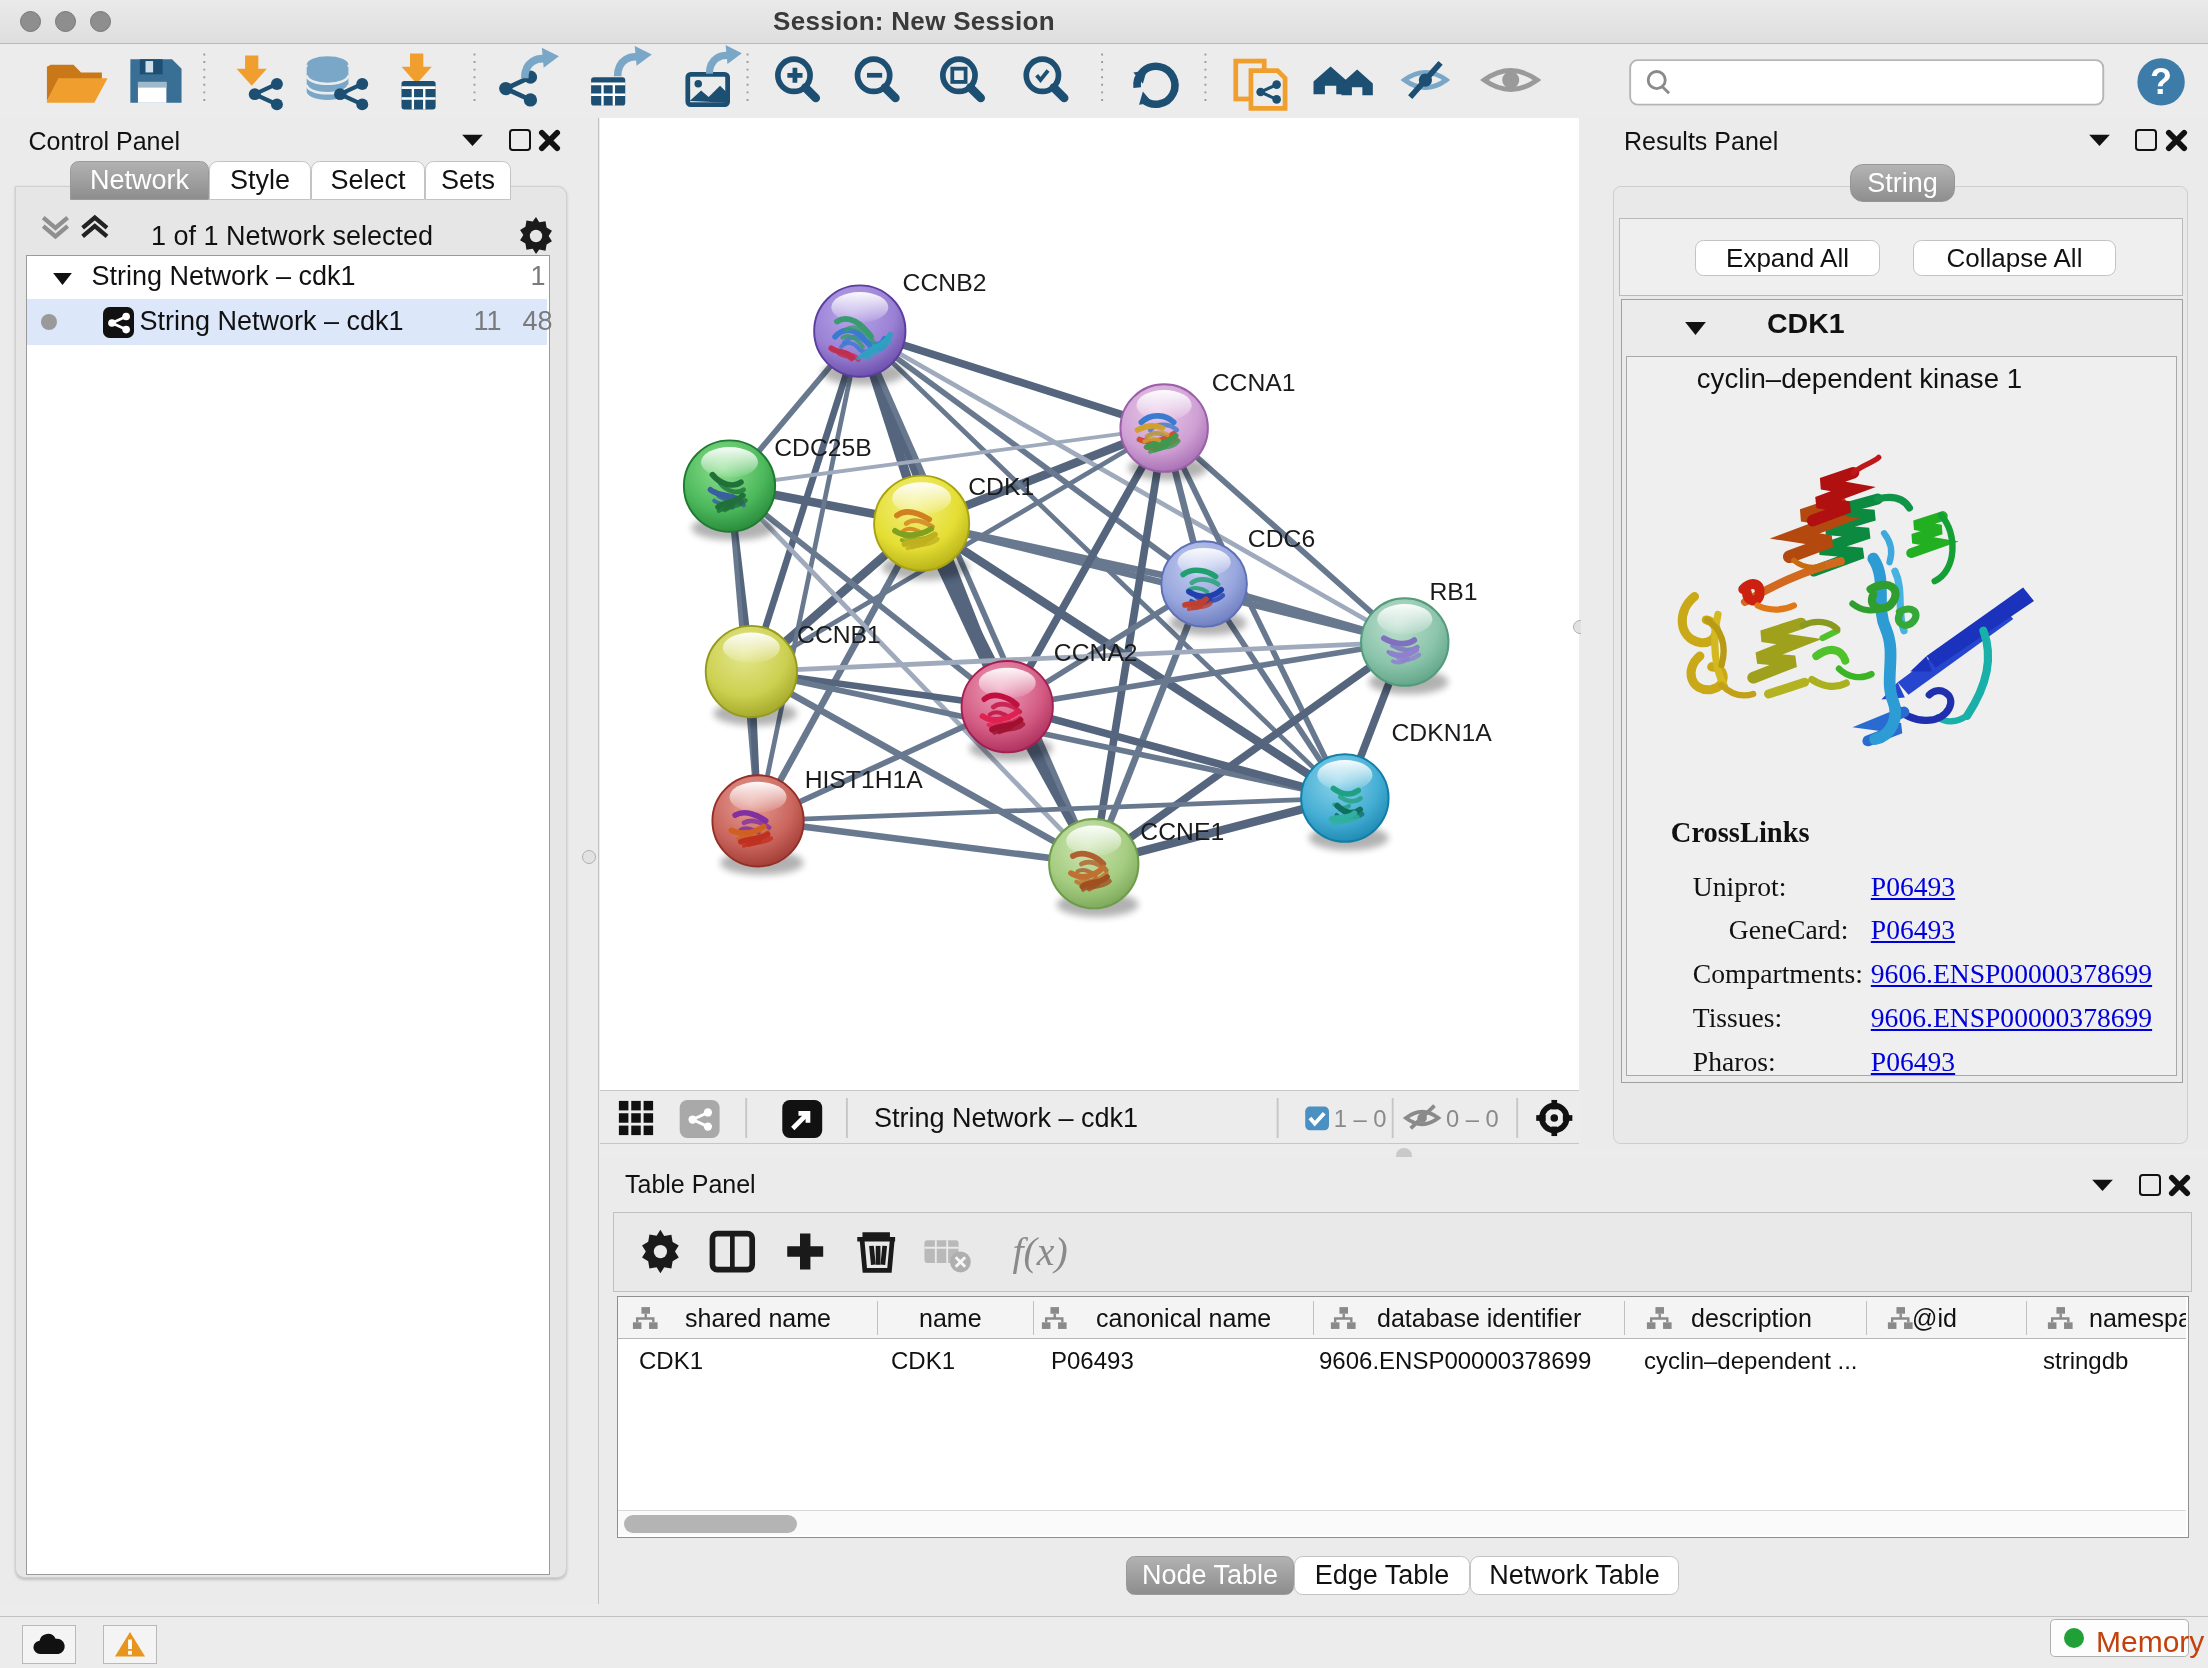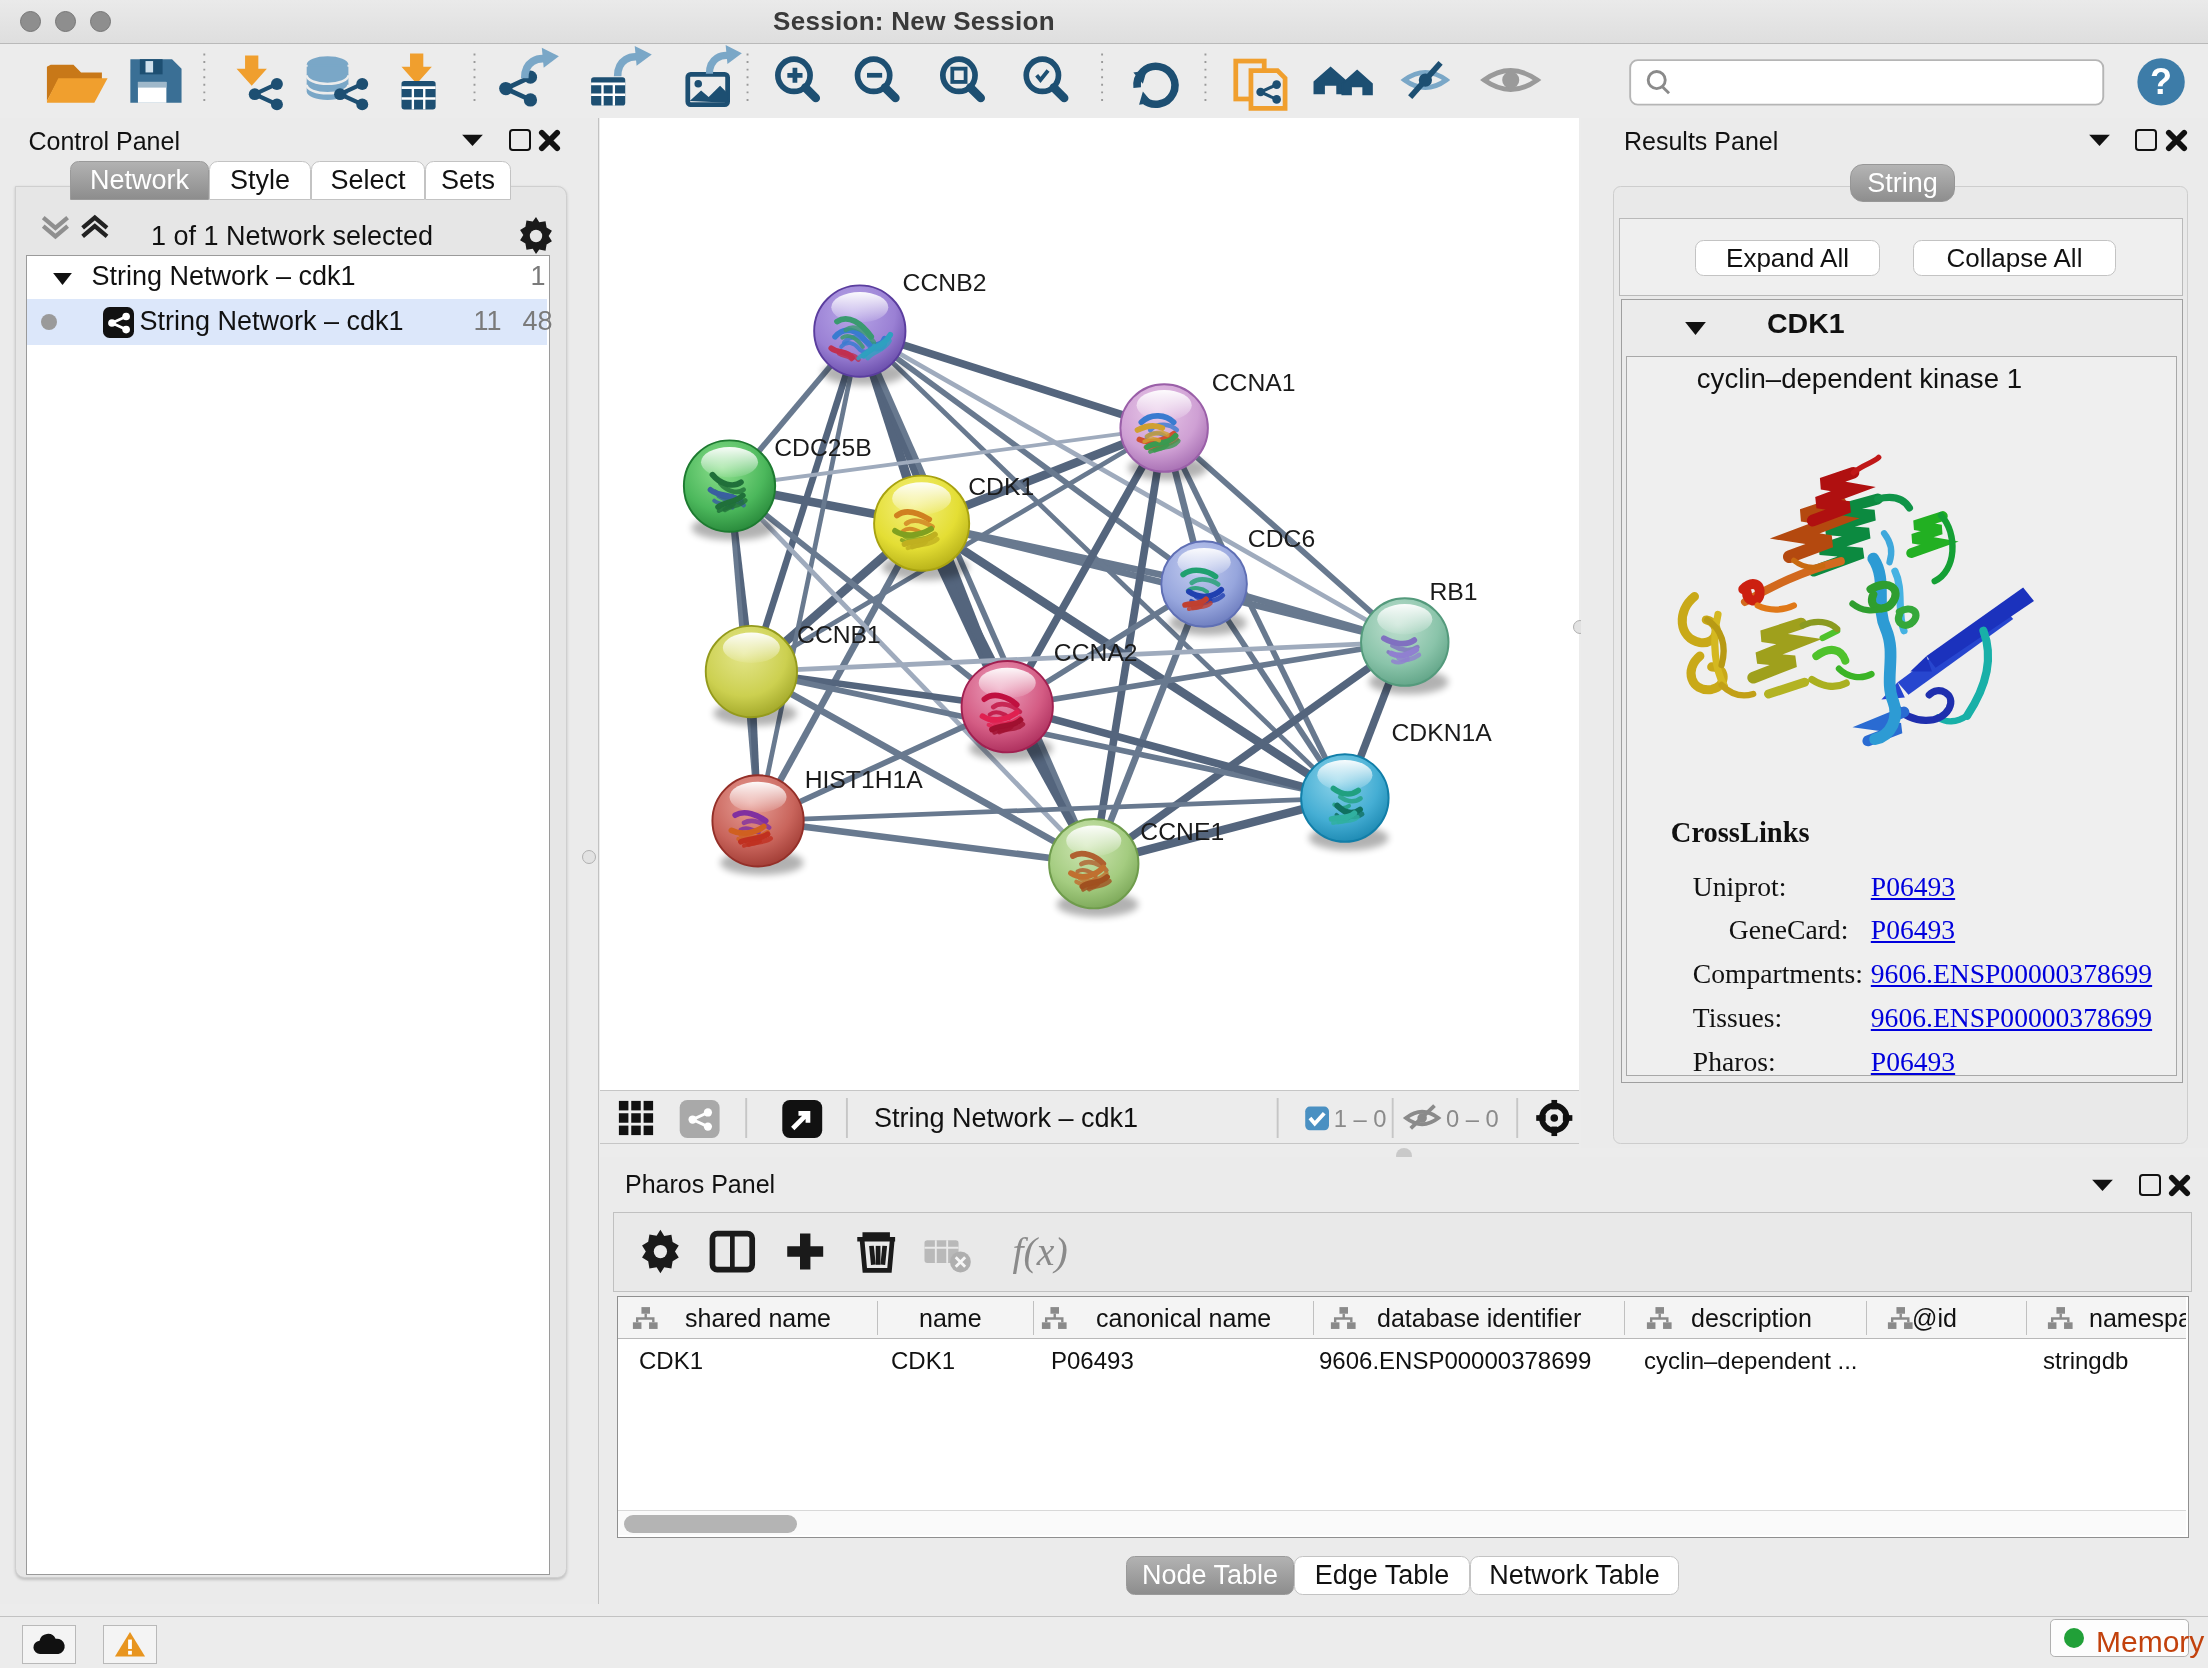--- a/index.html
+++ b/index.html
@@ -524,21 +524,21 @@
         <div class="abs" style="left:66px;top:601px;font-family:'Liberation Serif',serif;font-size:27.6px;color:#111;">Compartments:</div>
         <div class="abs" style="left:244px;top:601px;font-family:'Liberation Serif',serif;font-size:27.6px;color:#0000dd;text-decoration:underline;">9606.ENSP00000378699</div>
         <div class="abs" style="left:66px;top:645px;font-family:'Liberation Serif',serif;font-size:27.6px;color:#111;">Tissues:</div>
         <div class="abs" style="left:244px;top:645px;font-family:'Liberation Serif',serif;font-size:27.6px;color:#0000dd;text-decoration:underline;">9606.ENSP00000378699</div>
         <div class="abs" style="left:66px;top:689px;font-family:'Liberation Serif',serif;font-size:27.6px;color:#111;">Pharos:</div>
         <div class="abs" style="left:244px;top:689px;font-family:'Liberation Serif',serif;font-size:27.6px;color:#0000dd;text-decoration:underline;">P06493</div>
       </div>
     </div>
   </div>
 <div class="abs" style="left:600px;top:1157px;width:1608px;height:459px;background:#ebebeb;">
-    <div class="paneltitle abs" style="left:25px;top:13.3px;">Pharos Panel</div>
+    <div class="paneltitle abs" style="left:25px;top:13.3px;">Table Panel</div>
     <svg class="abs" style="left:1490px;top:20px" width="25" height="16" viewBox="0 0 26 17">
       <path d="M2 3h22l-11 12z" fill="#111"></path>
     </svg>
     <div class="abs" style="left:1539px;top:17px;width:22px;height:22px;border:2.9px solid #111;border-radius:3.8px"></div>
     <svg class="abs" style="left:1568px;top:17px" width="23" height="23" viewBox="0 0 24 24">
       <path d="M4 4L20 20M20 4L4 20" stroke="#111" stroke-width="6" stroke-linecap="round"></path>
     </svg>
  <div class="abs" style="left:13.3px;top:55px;width:1579px;height:80px;background:#e9e9e9;border:1px solid #c0c0c0;">
   <svg class="abs" style="left:23px;top:13.3px" width="609" height="53" viewBox="0 0 640 56">
    <path d="M23 4l4 6.5 7.6-1.3 1.3 7.6L42.4 20.7l-4 6.3 4 6.3-6.5 4-1.3 7.6-7.6-1.3-4 6.4-4-6.4-7.6 1.3-1.3-7.6-6.5-4 4-6.3-4-6.3 6.5-4 1.3-7.6 7.6 1.3z" fill="#1a1a1a"></path>

